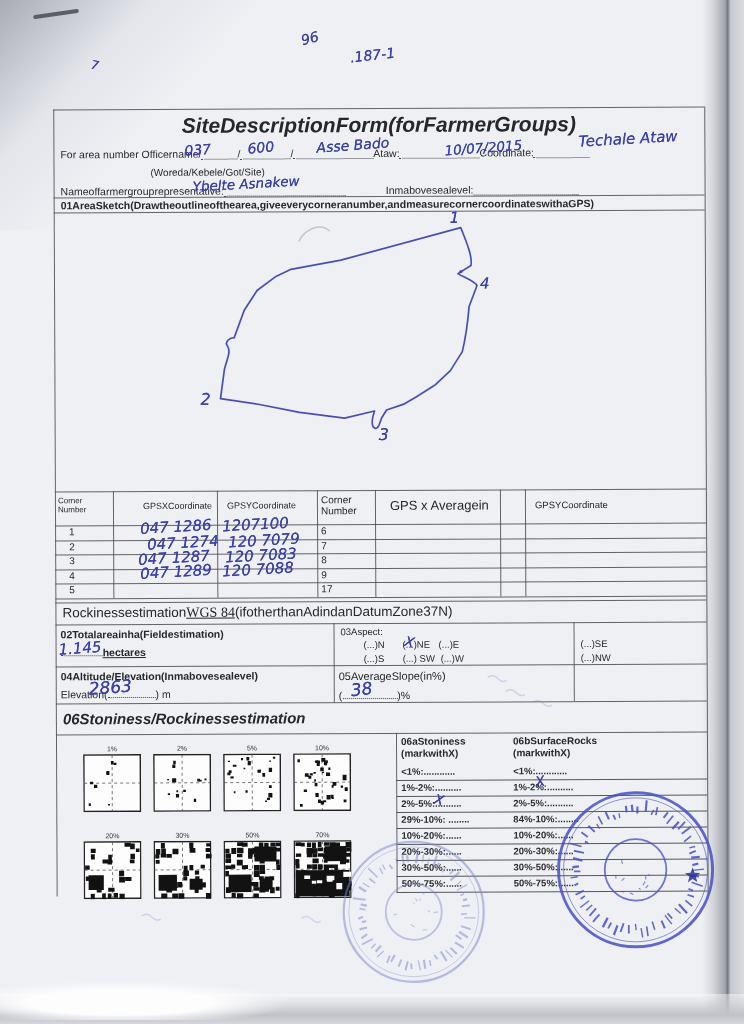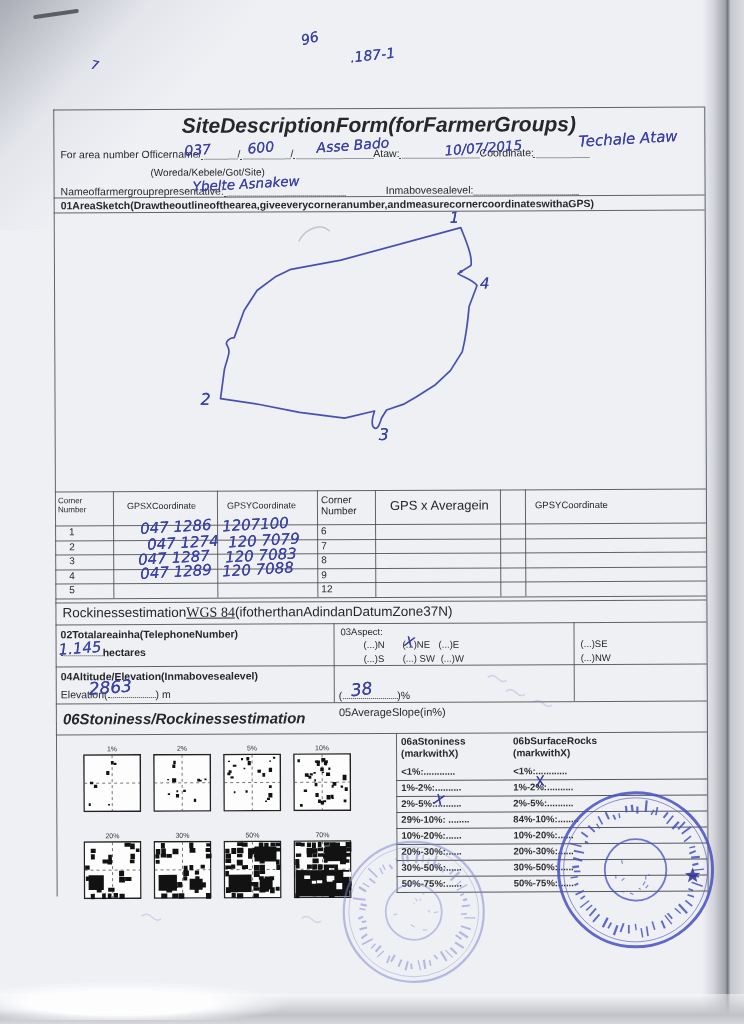--- a/index.html
+++ b/index.html
@@ -102,81 +102,81 @@
     <div class="vline" style="left:58px;top:0;height:107px;"></div>
     <div class="vline" style="left:162px;top:0;height:107px;"></div>
     <div class="vline" style="left:262px;top:0;height:107px;"></div>
     <div class="vline" style="left:320px;top:0;height:107px;"></div>
     <div class="vline" style="left:445px;top:0;height:107px;"></div>
     <div class="vline" style="left:470px;top:0;height:107px;"></div>
 
     <div class="abs printed" style="left:3px;top:5px;font-size:8px;line-height:9px;">
       <span>Corner</span><br><span>Number</span>
     </div>
-    <div class="abs printed" style="left:72px;top:10px;font-size:9px;">GPSXCoordinate</div>
+    <div class="abs printed" style="left:88px;top:10px;font-size:9px;">GPSXCoordinate</div>
     <div class="abs printed" style="left:172px;top:10px;font-size:9px;">GPSYCoordinate</div>
     <div class="abs printed" style="left:266px;top:4px;font-size:10px;line-height:11px;">
       <span>Corner</span><br><span>Number</span>
     </div>
     <div class="abs printed" style="left:335px;top:8px;font-size:13px;">GPS x Averagein</div>
     <div class="abs printed" style="left:480px;top:10px;font-size:9.5px;">GPSYCoordinate</div>
 
     <div class="cellnum" style="left:14px;top:35px;">1</div>
     <div class="cellnum" style="left:14px;top:50px;">2</div>
     <div class="cellnum" style="left:14px;top:64px;">3</div>
     <div class="cellnum" style="left:14px;top:79px;">4</div>
     <div class="cellnum" style="left:14px;top:93px;">5</div>
     <div class="cellnum" style="left:266px;top:35px;">6</div>
     <div class="cellnum" style="left:266px;top:50px;">7</div>
     <div class="cellnum" style="left:266px;top:64px;">8</div>
     <div class="cellnum" style="left:266px;top:79px;">9</div>
-    <div class="cellnum" style="left:266px;top:93px;">12</div>
+    <div class="cellnum" style="left:266px;top:93px;">17</div>
 
     <div class="abs hw" style="left:85px;top:27px;font-size:15px;transform:rotate(-3deg);">047 1286</div>
     <div class="abs hw" style="left:167px;top:25px;font-size:15px;transform:rotate(-3deg);">1207100</div>
     <div class="abs hw" style="left:92px;top:43px;font-size:15px;transform:rotate(-3deg);">047 1274</div>
     <div class="abs hw" style="left:173px;top:41px;font-size:15px;transform:rotate(-3deg);">120 7079</div>
     <div class="abs hw" style="left:83px;top:58px;font-size:15px;transform:rotate(-3deg);">047 1287</div>
     <div class="abs hw" style="left:170px;top:56px;font-size:15px;transform:rotate(-3deg);">120 7083</div>
     <div class="abs hw" style="left:85px;top:72px;font-size:15px;transform:rotate(-3deg);">047 1289</div>
     <div class="abs hw" style="left:167px;top:70px;font-size:15px;transform:rotate(-3deg);">120 7088</div>
   </div>
 
   <div class="hline" style="left:55px;top:601px;width:651px;"></div>
   <div class="abs printed" style="left:62px;top:604px;font-size:13.5px;">
     <span>Rockinessestimation</span><span style="font-family:'Liberation Serif',serif;font-size:14px;text-decoration:underline;">WGS 84</span><span>(ifotherthanAdindanDatumZone37N)</span>
   </div>
   <div class="hline" style="left:55px;top:623px;width:651px;"></div>
 
   <div class="vline" style="left:333px;top:623px;height:79px;"></div>
   <div class="vline" style="left:573px;top:623px;height:79px;"></div>
-  <div class="abs printed" style="left:60px;top:627px;font-size:10.5px;font-weight:bold;">02Totalareainha(TelephoneNumber)</div>
+  <div class="abs printed" style="left:60px;top:627px;font-size:10.5px;font-weight:bold;">02Totalareainha(Fieldestimation)</div>
   <div class="abs printed" style="left:60px;top:645px;font-size:10.5px;">
-    <span class="dl" style="width:42px;"></span><span style="font-weight:bold;">hectares</span>
+    <span class="dl" style="width:42px;"></span><span style="font-weight:bold;text-decoration:underline;">hectares</span>
   </div>
   <div class="abs hw" style="left:58px;top:638px;font-size:15px;transform:rotate(-4deg);">1.145</div>
 
   <div class="abs printed" style="left:340px;top:626px;font-size:9.5px;">03Aspect:</div>
   <div class="abs printed" style="left:363px;top:639px;font-size:9.5px;">(...)N</div>
   <div class="abs printed" style="left:402px;top:639px;font-size:9.5px;">(...)NE</div>
   <div class="abs printed" style="left:438px;top:639px;font-size:9.5px;">(...)E</div>
   <div class="abs printed" style="left:363px;top:653px;font-size:9.5px;">(...)S</div>
   <div class="abs printed" style="left:402px;top:653px;font-size:9.5px;">(...) SW</div>
   <div class="abs printed" style="left:440px;top:653px;font-size:9.5px;">(...)W</div>
   <div class="abs printed" style="left:580px;top:639px;font-size:9.5px;">(...)SE</div>
   <div class="abs printed" style="left:580px;top:653px;font-size:9.5px;">(...)NW</div>
   <div class="abs hw" style="left:404px;top:634px;font-size:14px;transform:rotate(12deg);">X</div>
 
   <div class="hline" style="left:55px;top:665px;width:651px;"></div>
   <div class="abs printed" style="left:60px;top:669px;font-size:10.5px;font-weight:600;">04Altitude/Elevation(Inmabovesealevel)</div>
   <div class="abs printed" style="left:60px;top:687px;font-size:10.5px;">
     <span>Elevation(</span><span class="dl" style="width:48px;"></span><span>) m</span>
   </div>
   <div class="abs hw" style="left:88px;top:676px;font-size:17px;transform:rotate(-4deg);">2863</div>
-  <div class="abs printed" style="left:338px;top:670px;font-size:11px;margin-top:36px;">05AverageSlope(in%)</div>
+  <div class="abs printed" style="left:338px;top:670px;font-size:11px;">05AverageSlope(in%)</div>
   <div class="abs printed" style="left:338px;top:689px;font-size:10.5px;">
     <span>(</span><span class="dl" style="width:55px;"></span><span>)%</span>
   </div>
   <div class="abs hw" style="left:350px;top:679px;font-size:17px;transform:rotate(-6deg);">38</div>
   <div class="hline" style="left:55px;top:702px;width:651px;"></div>
 
   <div class="abs printed" style="left:62px;top:709px;font-size:15px;font-style:italic;font-weight:600;">06Stoniness/Rockinessestimation</div>
   <div class="hline" style="left:55px;top:733px;width:651px;"></div>
 
   <span class="gridlabel" style="left:82px;top:744px;">1%</span>

